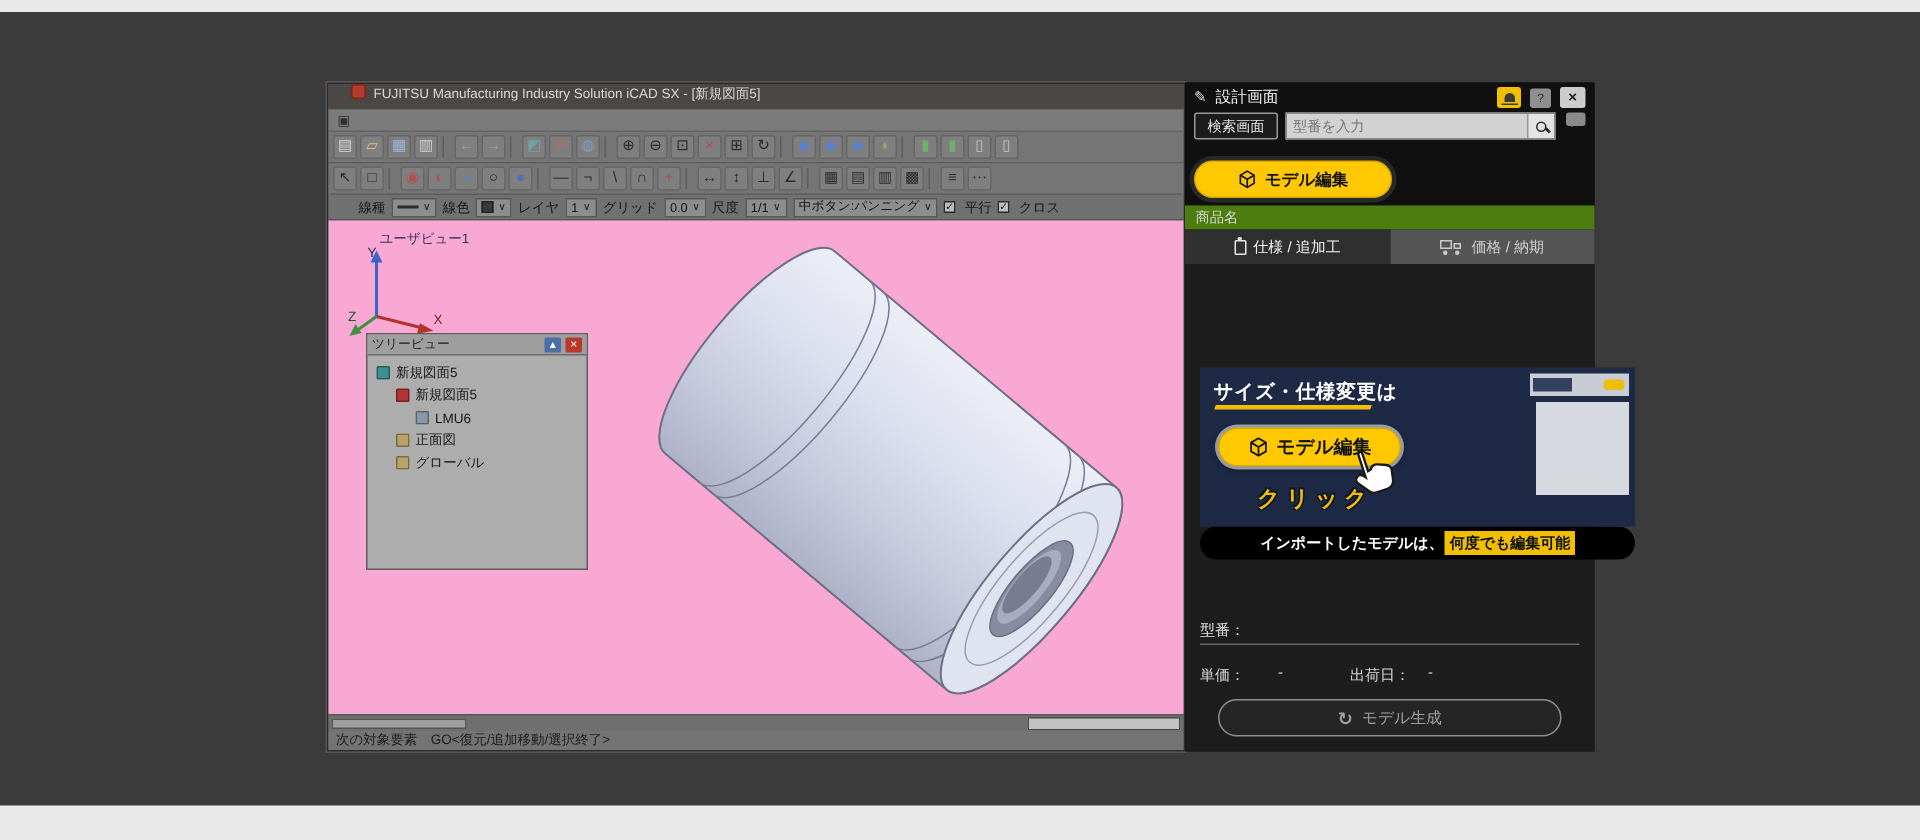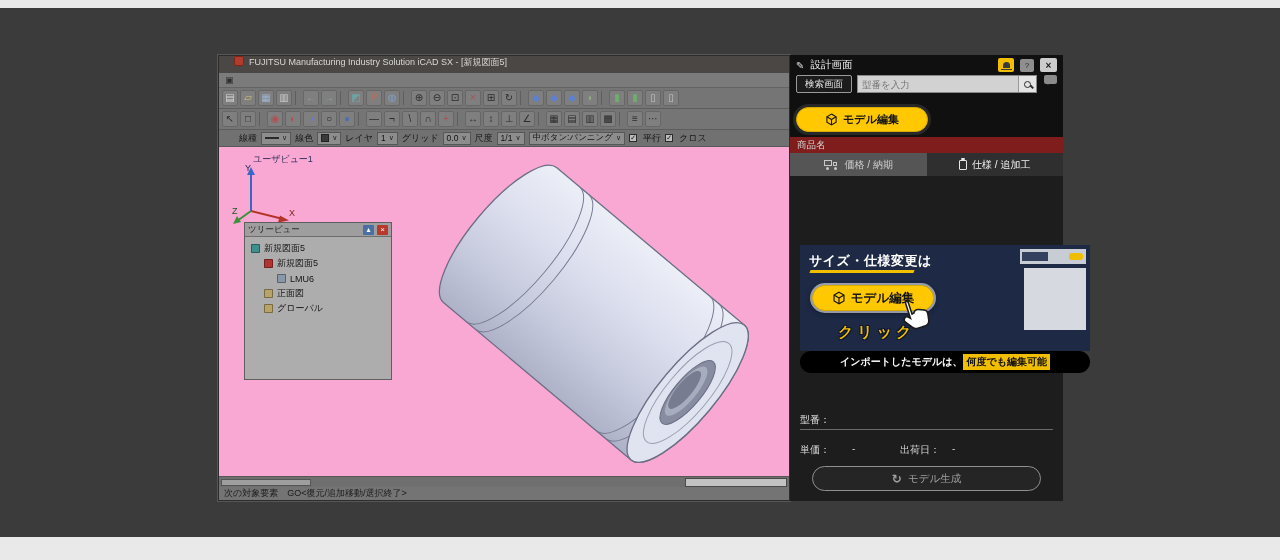--- a/index.html
+++ b/index.html
@@ -89,21 +89,21 @@
                 transform:rotate(45deg); right:-3.5px; bottom:-1px; }
   .bubble { width:13px; height:9px; background:#8a8a8a; border-radius:2px; position:relative; margin-left:2px; }
   .bubble::after { content:""; position:absolute; left:2px; bottom:-4px; border:3px solid transparent;
                    border-top:4px solid #8a8a8a; border-left-width:2px; border-right-width:2px; }
 
   .editrow { height:36px; display:flex; align-items:center; padding:0 6px; background:#101010; }
   .yellow-btn { display:flex; align-items:center; justify-content:center; gap:5px;
                 background:#ffc800; color:#141414; font-weight:bold; border-radius:13px;
                 border:1px solid #d9a900; }
   .model-edit-top { width:132px; height:25px; font-size:11px; box-shadow:0 0 0 3px rgba(255,255,255,.1); }
-  .product-label { height:16px; padding:2px 7px 0; font-size:9.5px; color:#d6d6d6; background:#7f1d1d; }
+  .product-label { height:16px; padding:2px 7px 0; font-size:9.5px; color:#d6d6d6; background:#4d7c0f; }
 
   .tabs { height:23px; display:flex; }
   .tab { flex:1; display:flex; align-items:center; justify-content:center; gap:5px; font-size:10px; }
   .tab.active { background:#2f2f2f; color:#f2f2f2; }
   .tab.inactive { background:#555555; color:#cfcfcf; }
   .clip { width:8px; height:10px; border:1.2px solid #e8e8e8; border-radius:1px; position:relative; }
   .clip::before { content:""; position:absolute; top:-3px; left:1px; width:3.5px; height:2px;
                   background:#e8e8e8; border-radius:1px; }
   .truckw { position:relative; width:16px; height:11px; }
   .truckw .tbody { position:absolute; left:0; top:1px; width:8px; height:6px; border:1.1px solid #c9c9c9; }
@@ -487,32 +487,32 @@
           <path d="M12 2l8.5 5v10L12 22l-8.5-5V7z" fill="none" stroke="#141414" stroke-width="2"></path>
           <path d="M12 22V12M12 12L3.5 7M12 12l8.5-5" fill="none" stroke="#141414" stroke-width="2"></path>
         </svg>
         <span>モデル編集</span>
       </div>
     </div>
 
     <div class="product-label">商品名</div>
 
     <div class="tabs">
+      <div class="tab active">
+        <span class="clip"></span>
+        <span>仕様 / 追加工</span>
+      </div>
       <div class="tab inactive">
         <span class="truckw">
             <span class="tbody"></span>
             <span class="tcab"></span>
             <span class="tw1"></span>
             <span class="tw2"></span>
           </span>
         <span>価格 / 納期</span>
-      </div>
-      <div class="tab active">
-        <span class="clip"></span>
-        <span>仕様 / 追加工</span>
       </div>
     </div>
 
     <div class="pbody">
 
       <div class="banner">
         <div class="banner-top">
           <span class="bn-underline"></span>
           <span class="bn-headline">サイズ・仕様変更は</span>
           <span class="mini1">

